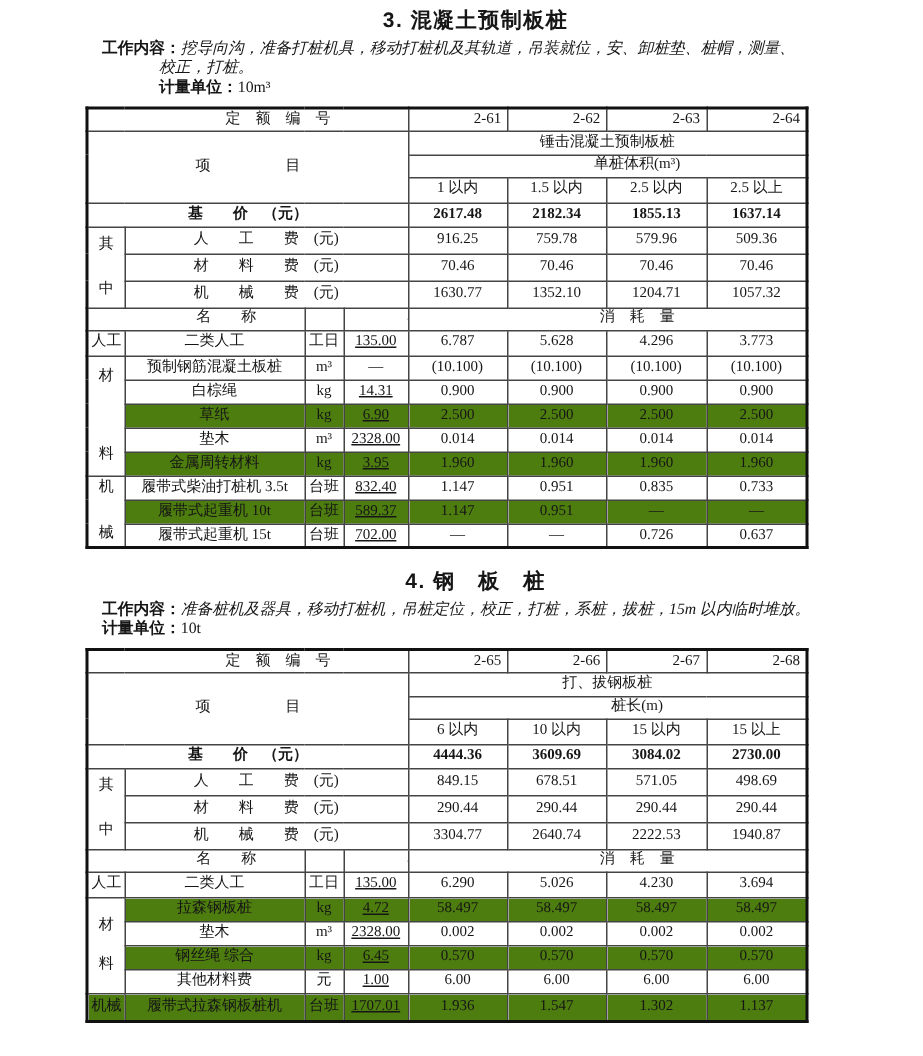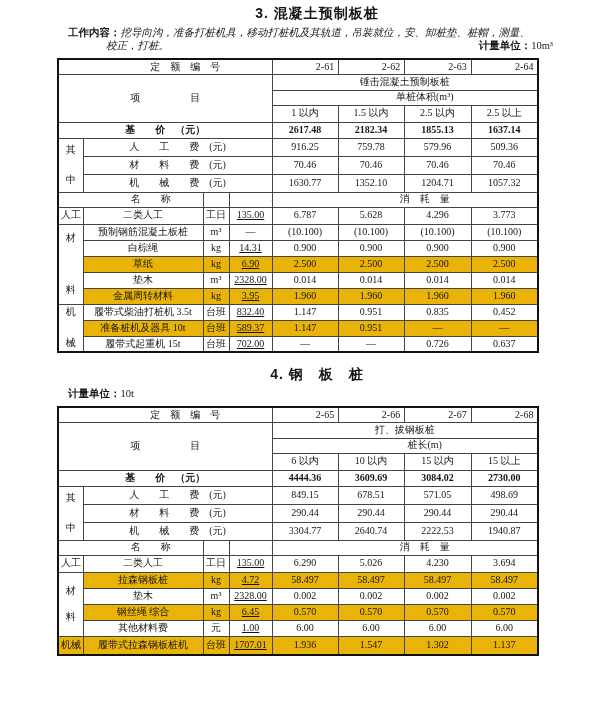--- a/index.html
+++ b/index.html
@@ -13,22 +13,22 @@
     text-align:center; font-family:"Liberation Sans","DejaVu Sans",sans-serif;
     font-weight:bold; font-size:14px; margin:5px 0 3px 0; letter-spacing:1px;padding-left:19px;
   }
   .title2 { margin-top:13px; }
   .work { margin:0 62px 6px 68px; font-size:10.5px; line-height:13px; }
   .work .lab {
     font-weight:bold; font-style:normal;
     font-family:"Liberation Sans","DejaVu Sans",sans-serif;
   }
   .work .txt { font-style:italic; }
-  .work .l2 { display:flex; justify-content:space-between; padding-left:38px; }
-  .unitright { white-space:nowrap; font-style:normal;text-align:center; }
+  .work .l2 { display:flex; justify-content:space-between; padding-left:38px;flex-direction:column; }
+  .unitright { white-space:nowrap; font-style:normal; }
   .unitright .lab { font-weight:bold; }
 
   table.qt {
     border-collapse:collapse; table-layout:fixed;
     width:480px; margin-left:57px; font-size:10px;
     border:2px solid #111;
   }
   table.qt td {
     border:1px solid #444; padding:0 2px; text-align:center;
     white-space:nowrap; overflow:hidden; height:16px; line-height:1.05;
@@ -36,21 +36,21 @@
   tr.sep td { border-top:1.6px solid #161616; }
   tr.rA td { height:15px;padding-left:42px; } tr.rB td { height:16px; }
   tr.rC td { height:17px;margin-top:31px; } tr.rD td { height:18px; } tr.rE td { height:19px; }
   td.name { text-align:left; padding-left:6px; }
   td.num  { text-align:right; padding-right:14px; }
   td.price{ text-align:right; padding-right:6px;text-decoration:underline; }
   td.bold { font-weight:bold;margin-top:28px; }
   td.side { padding:0; }
   .sideWrap { display:flex; flex-direction:column; align-items:center; justify-content:center; }
   .gapSm { gap:16px; } .gapMd { gap:20px; } .gapLg { gap:42px; }
-  tr.tint td { background:#eab308; }
+  tr.tint td { background:#4d7c0f; }
   tr.tint td.side, td.sideKeep { background:#ffffff; }
 </style>
 </head>
 <body>
 
 <div class="title">3. 混凝土预制板桩</div>
 
 <div class="work">
   <div><span class="lab">工作内容：</span><span class="txt">挖导向沟，准备打桩机具，移动打桩机及其轨道，吊装就位，安、卸桩垫、桩帽，测量、</span></div>
   <div class="l2">
@@ -198,24 +198,24 @@
             <span>机</span>
             <span>械</span>
           </div>
     </td>
     <td class="name">履带式柴油打桩机 3.5t</td>
     <td>台班</td>
     <td class="price">832.40</td>
     <td>1.147</td>
     <td>0.951</td>
     <td>0.835</td>
-    <td>0.452</td>
-  </tr>
-  <tr class="rB tint">
-    <td class="name">准备桩机及器具 10t</td>
+    <td>0.733</td>
+  </tr>
+  <tr class="rB tint">
+    <td class="name">履带式起重机 10t</td>
     <td>台班</td>
     <td class="price">589.37</td>
     <td>1.147</td>
     <td>0.951</td>
     <td>—</td>
     <td>—</td>
   </tr>
   <tr class="rB">
     <td class="name">履带式起重机 15t</td>
     <td>台班</td>
@@ -225,20 +225,21 @@
     <td>0.726</td>
     <td>0.637</td>
   </tr>
 </tbody>
   </table>
 
 <div class="title title2">4. 钢　板　桩</div>
 
 <div class="work">
   <div class="l2" style="padding-left:0">
+    <span><span class="lab">工作内容：</span><span class="txt">准备桩机及器具，移动打桩机，吊桩定位，校正，打桩，系桩，拔桩，15m 以内临时堆放。</span></span>
     <span class="unitright"><span class="lab">计量单位：</span><span>10t</span></span>
   </div>
 </div>
 
 <table class="qt">
   <colgroup>
       <col style="width:25px">
       <col style="width:120px">
       <col style="width:26px">
       <col style="width:43px">

